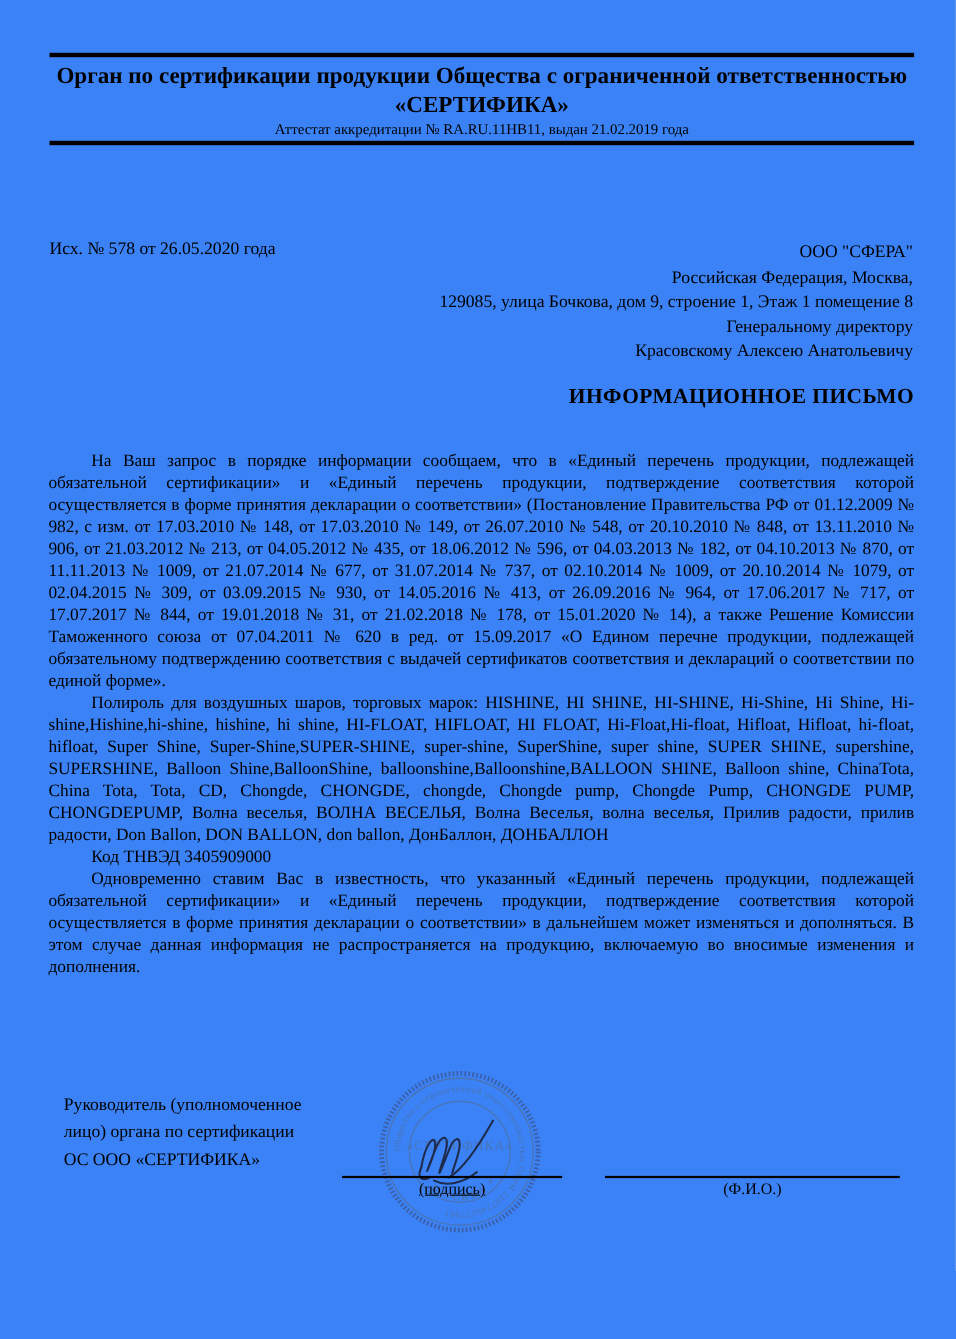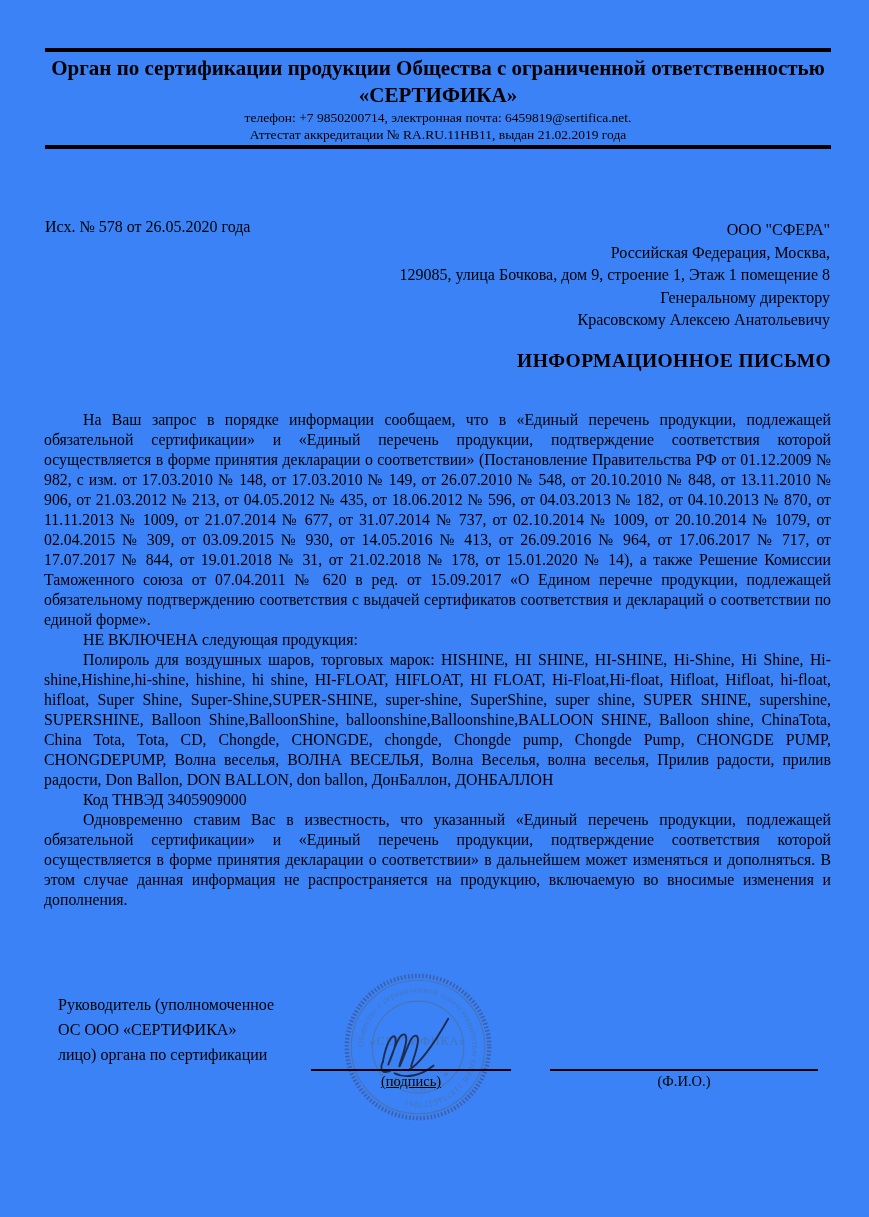--- a/index.html
+++ b/index.html
@@ -33,48 +33,46 @@
   .stamp svg{width:100%;height:100%;}
   .stamp text{font-family:"Liberation Serif","DejaVu Serif",serif;}
 </style>
 </head>
 <body>
 
 <div class="page">
 
   <div class="header">
     <div class="org-title">Орган по сертификации продукции Общества с ограниченной ответственностью «СЕРТИФИКА»</div>
-    <div class="header-sub">телефон: +7 9850200714, электронная почта: 6459819@sertifica.net.</div>
     <div class="header-sub">Аттестат аккредитации № RA.RU.11НВ11, выдан 21.02.2019 года</div>
   </div>
 
   <div class="outgoing">Исх. № 578 от 26.05.2020 года</div>
 
   <div class="addressee">
     <div>ООО "СФЕРА"</div>
     <div>Российская Федерация, Москва,</div>
     <div>129085, улица Бочкова, дом 9, строение 1, Этаж 1 помещение 8</div>
     <div>Генеральному директору</div>
     <div>Красовскому Алексею Анатольевичу</div>
   </div>
 
   <div class="letter-title">ИНФОРМАЦИОННОЕ ПИСЬМО</div>
 
   <div class="body-text">
     <p>На Ваш запрос в порядке информации сообщаем, что в «Единый перечень продукции, подлежащей обязательной сертификации» и «Единый перечень продукции, подтверждение соответствия которой осуществляется в форме принятия декларации о соответствии» (Постановление Правительства РФ от 01.12.2009 № 982, с изм. от 17.03.2010 № 148, от 17.03.2010 № 149, от 26.07.2010 № 548, от 20.10.2010 № 848, от 13.11.2010 № 906, от 21.03.2012 № 213, от 04.05.2012 № 435, от 18.06.2012 № 596, от 04.03.2013 № 182, от 04.10.2013 № 870, от 11.11.2013 № 1009, от 21.07.2014 № 677, от 31.07.2014 № 737, от 02.10.2014 № 1009, от 20.10.2014 № 1079, от 02.04.2015 № 309, от 03.09.2015 № 930, от 14.05.2016 № 413, от 26.09.2016 № 964, от 17.06.2017 № 717, от 17.07.2017 № 844, от 19.01.2018 № 31, от 21.02.2018 № 178, от 15.01.2020 № 14), а также Решение Комиссии Таможенного союза от 07.04.2011 № 620 в ред. от 15.09.2017 «О Едином перечне продукции, подлежащей обязательному подтверждению соответствия с выдачей сертификатов соответствия и деклараций о соответствии по единой форме».</p>
-    <p>НЕ ВКЛЮЧЕНА следующая продукция:</p>
     <p>Полироль для воздушных шаров, торговых марок: HISHINE, HI SHINE, HI-SHINE, Hi-Shine, Hi Shine, Hi-shine,Hishine,hi-shine, hishine, hi shine, HI-FLOAT, HIFLOAT, HI FLOAT, Hi-Float,Hi-float, Hifloat, Hifloat, hi-float, hifloat, Super Shine, Super-Shine,SUPER-SHINE, super-shine, SuperShine, super shine, SUPER SHINE, supershine, SUPERSHINE, Balloon Shine,BalloonShine, balloonshine,Balloonshine,BALLOON SHINE, Balloon shine, ChinaTota, China Tota, Tota, CD, Chongde, CHONGDE, chongde, Chongde pump, Chongde Pump, CHONGDE PUMP, CHONGDEPUMP, Волна веселья, ВОЛНА ВЕСЕЛЬЯ, Волна Веселья, волна веселья, Прилив радости, прилив радости, Don Ballon, DON BALLON, don ballon, ДонБаллон, ДОНБАЛЛОН</p>
     <p>Код ТНВЭД 3405909000</p>
     <p>Одновременно ставим Вас в известность, что указанный «Единый перечень продукции, подлежащей обязательной сертификации» и «Единый перечень продукции, подтверждение соответствия которой осуществляется в форме принятия декларации о соответствии» в дальнейшем может изменяться и дополняться. В этом случае данная информация не распространяется на продукцию, включаемую во вносимые изменения и дополнения.</p>
   </div>
 
   <div class="sig-left">
     <div>Руководитель (уполномоченное</div>
+    <div>лицо) органа по сертификации</div>
     <div>ОС ООО «СЕРТИФИКА»</div>
-    <div>лицо) органа по сертификации</div>
   </div>
 
   <div class="stamp">
     <svg viewBox="0 0 160 160" xmlns="http://www.w3.org/2000/svg">
       <defs>
         <path id="ringPath" d="M 24,80 A 56,56 0 1 1 136,80 A 56,56 0 1 1 24,80"></path>
         <path id="cityPath" d="M 42,102 A 43,43 0 0 0 118,102"></path>
       </defs>
       <circle cx="80" cy="80" r="73" fill="none" stroke-width="4.5" stroke-dasharray="1.6 2.1" stroke="#3c5fa6"></circle>
       <circle cx="80" cy="80" r="68.5" fill="none" stroke-width="1.2" stroke="#4a74b4"></circle>

